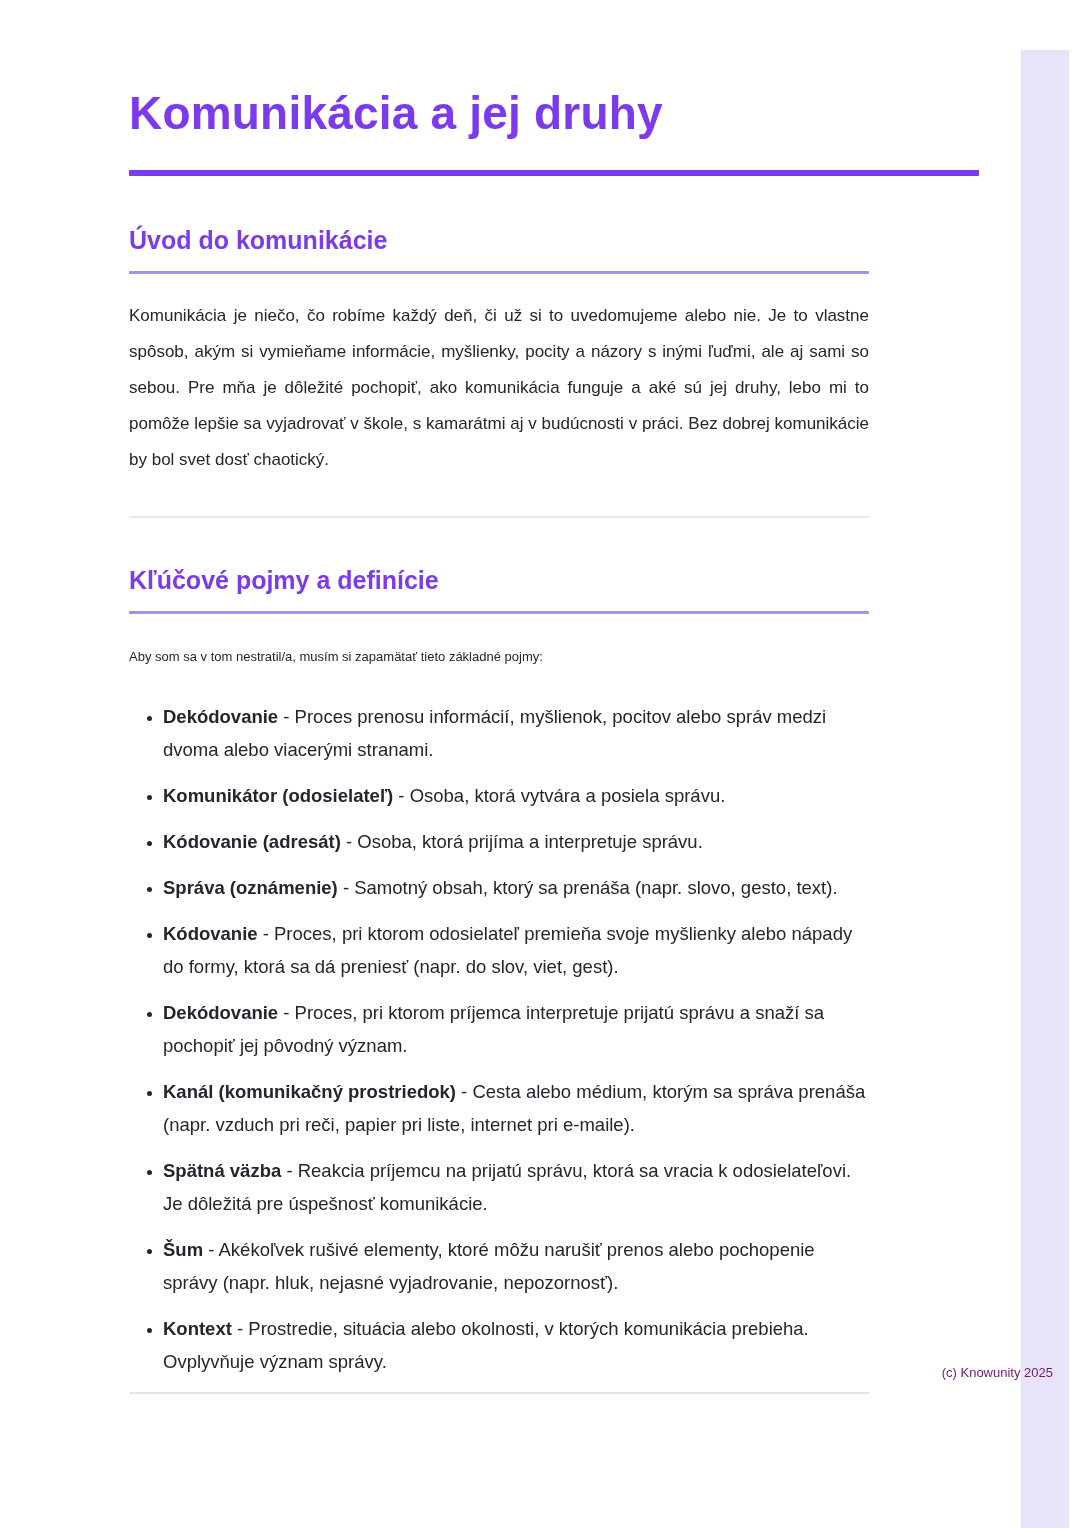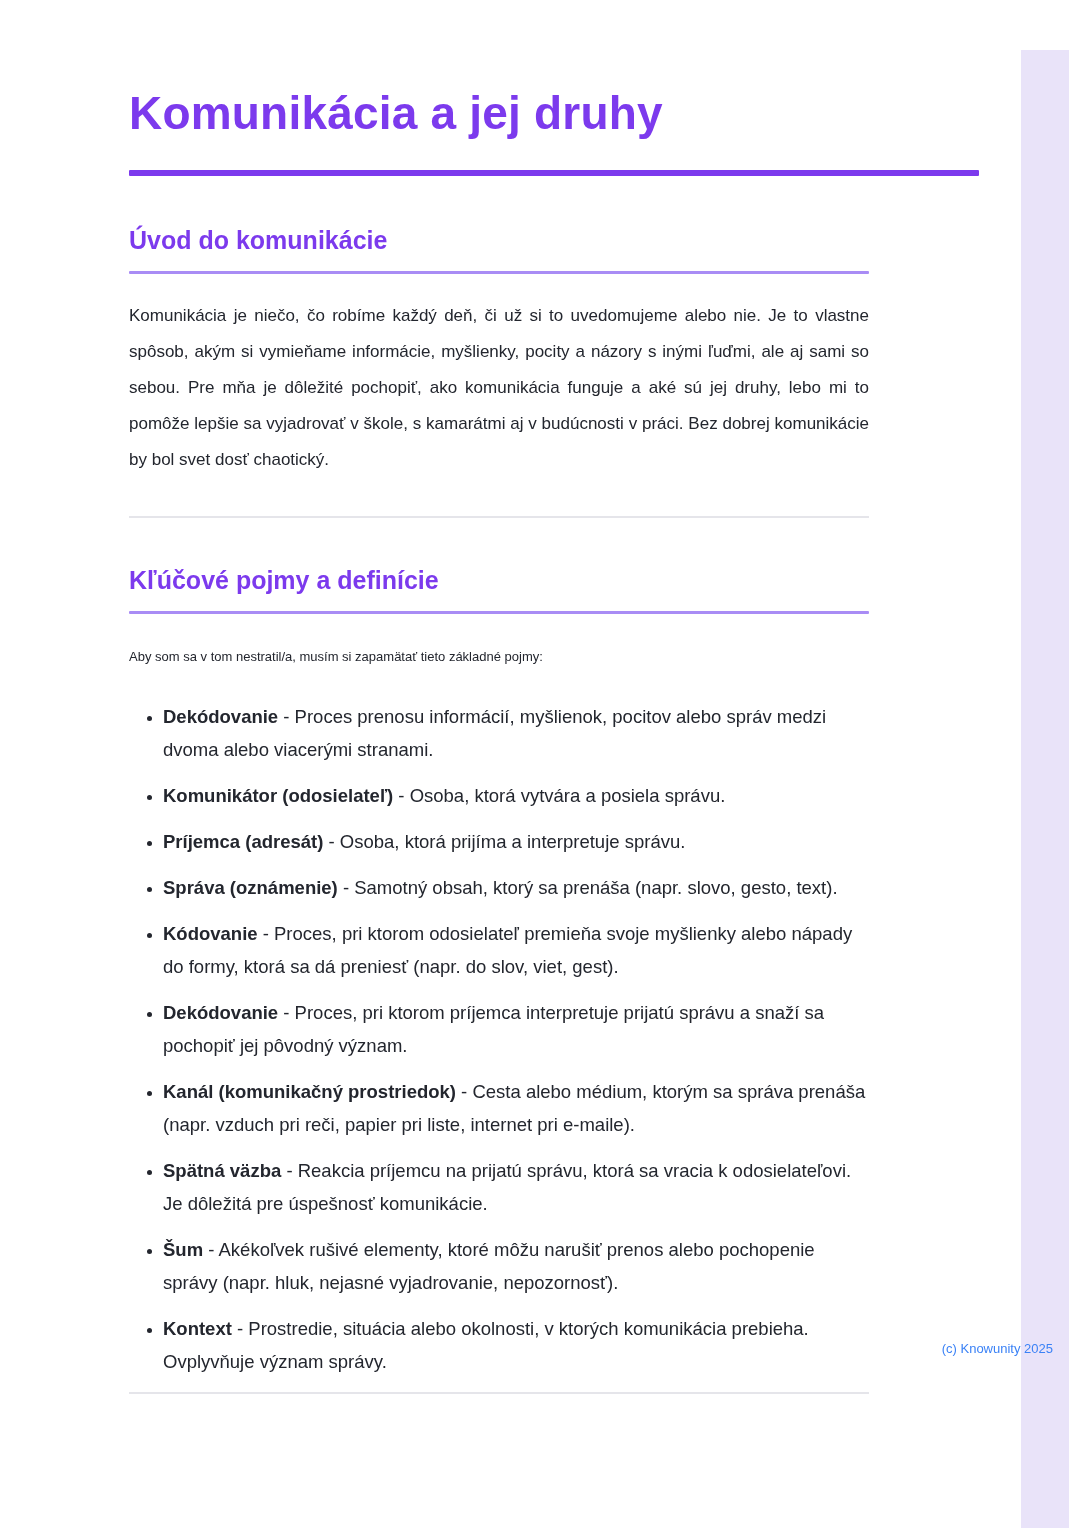--- a/index.html
+++ b/index.html
@@ -82,23 +82,23 @@
     font-size: 18.5px;
     line-height: 33px;
     margin-bottom: 13px;
     color: #23262e;
   }
   ul.terms-list li::marker { color: #23262e; font-size: 15px; }
   ul.terms-list li strong { font-weight: 700; }
 
   .copyright {
     position: absolute;
-    right: 66px; bottom: 80px;
+    right: 66px; bottom: 56px;
     font-size: 13px;
-    color: #3b82f6;
+    color: #701a75;
     z-index: 3;
   }
   .bottom-divider {
     position: absolute;
     left: 90px; bottom: 42px;
     width: 740px; height: 2px;
     background: #e5e5ea;
     z-index: 3;
   }
 </style>
@@ -122,21 +122,21 @@
     <div class="section-divider"></div>
 
     <h2 class="section-heading heading-terms">Kľúčové pojmy a definície</h2>
     <div class="sub-rule"></div>
 
     <p class="lead-paragraph">Aby som sa v tom nestratil/a, musím si zapamätať tieto základné pojmy:</p>
 
     <ul class="terms-list">
       <li><strong>Dekódovanie</strong><span> - Proces prenosu informácií, myšlienok, pocitov alebo správ medzi dvoma alebo viacerými stranami.</span></li>
       <li><strong>Komunikátor (odosielateľ)</strong><span> - Osoba, ktorá vytvára a posiela správu.</span></li>
-      <li><strong>Príjemca (adresát)</strong><span> - Osoba, ktorá prijíma a interpretuje správu.</span></li>
+      <li><strong>Kódovanie (adresát)</strong><span> - Osoba, ktorá prijíma a interpretuje správu.</span></li>
       <li><strong>Správa (oznámenie)</strong><span> - Samotný obsah, ktorý sa prenáša (napr. slovo, gesto, text).</span></li>
       <li><strong>Kódovanie</strong><span> - Proces, pri ktorom odosielateľ premieňa svoje myšlienky alebo nápady do formy, ktorá sa dá preniesť (napr. do slov, viet, gest).</span></li>
       <li><strong>Dekódovanie</strong><span> - Proces, pri ktorom príjemca interpretuje prijatú správu a snaží sa pochopiť jej pôvodný význam.</span></li>
       <li><strong>Kanál (komunikačný prostriedok)</strong><span> - Cesta alebo médium, ktorým sa správa prenáša (napr. vzduch pri reči, papier pri liste, internet pri e-maile).</span></li>
       <li><strong>Spätná väzba</strong><span> - Reakcia príjemcu na prijatú správu, ktorá sa vracia k odosielateľovi. Je dôležitá pre úspešnosť komunikácie.</span></li>
       <li><strong>Šum</strong><span> - Akékoľvek rušivé elementy, ktoré môžu narušiť prenos alebo pochopenie správy (napr. hluk, nejasné vyjadrovanie, nepozornosť).</span></li>
       <li><strong>Kontext</strong><span> - Prostredie, situácia alebo okolnosti, v ktorých komunikácia prebieha. Ovplyvňuje význam správy.</span></li>
     </ul>
 
   </div>

